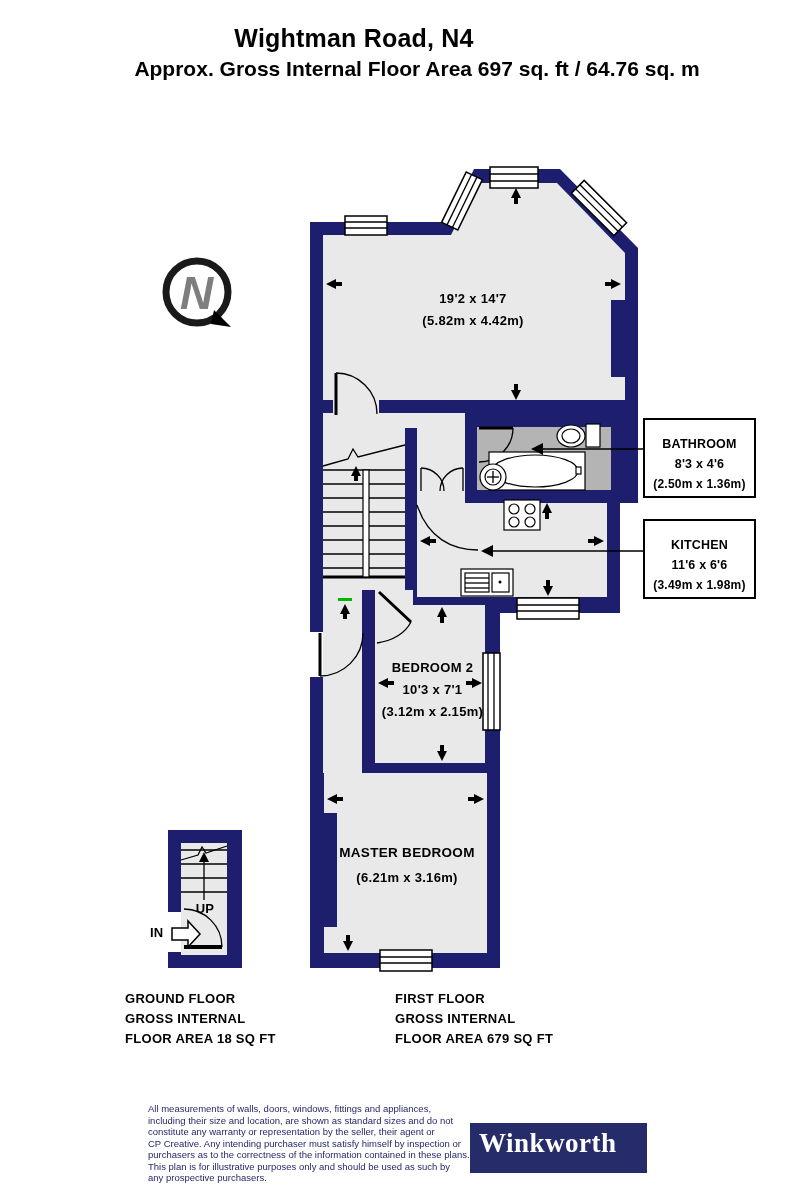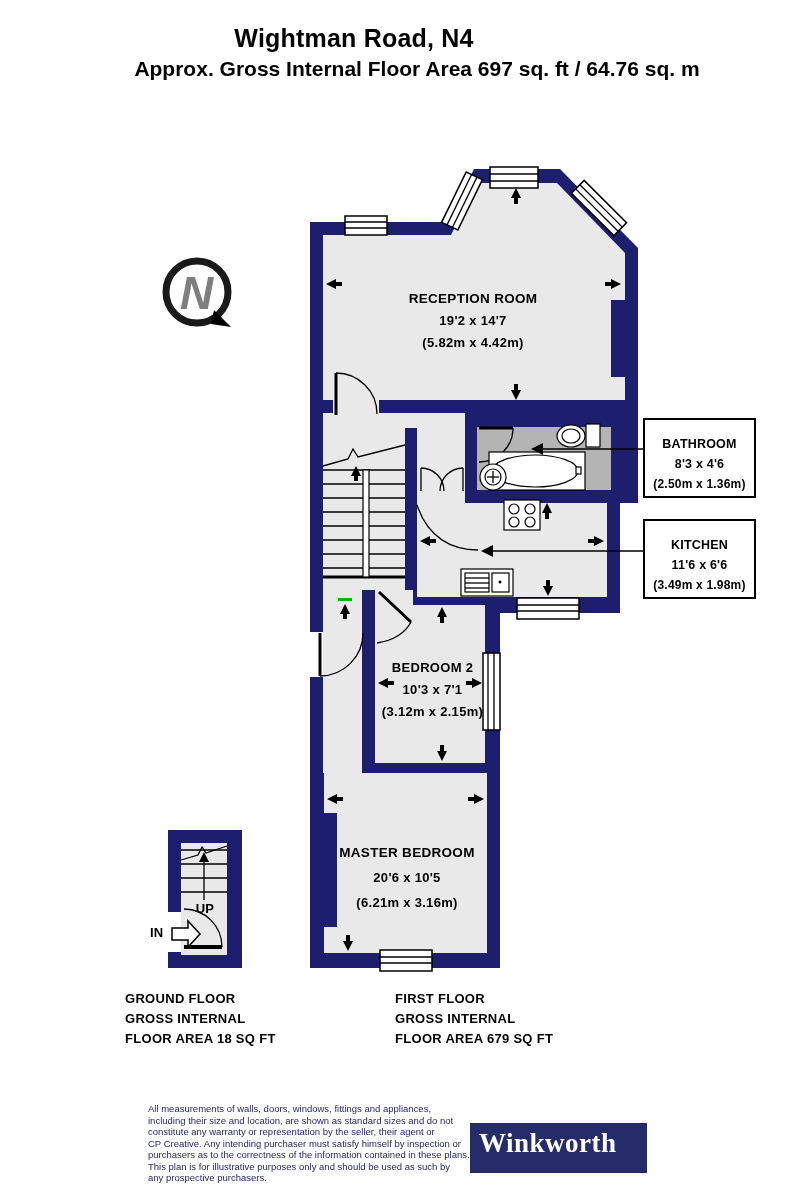--- a/index.html
+++ b/index.html
@@ -261,34 +261,32 @@
     <circle cx="197" cy="292" r="31" fill="none" stroke="#1a1a1a" stroke-width="7"></circle>
     <text x="180" y="309" font-size="46" font-weight="bold" font-style="italic" fill="#7e7e7e" font-family="Liberation Sans, sans-serif">N</text>
     <polygon class="blk" points="214,310 231,327 211,324"></polygon>
   </g>
 </svg>
 
 <div class="abs title">Wightman Road, N4</div>
 <div class="abs subtitle">Approx. Gross Internal Floor Area 697 sq. ft / 64.76 sq. m</div>
 
 <div class="abs room-label" style="left:353px;top:288px;width:240px;">
-  <div>RECEPTION ROOM</div>
   <div class="dims">19'2 x 14'7</div>
   <div class="dims">(5.82m x 4.42m)</div>
 </div>
 
 <div class="abs room-label" style="left:350px;top:657px;width:165px;font-size:13px;">
   <div>BEDROOM 2</div>
   <div class="dims">10'3 x 7'1</div>
   <div class="dims">(3.12m x 2.15m)</div>
 </div>
 
 <div class="abs room-label" style="left:307px;top:840px;width:200px;line-height:25px;">
   <div>MASTER BEDROOM</div>
-  <div class="dims">20'6 x 10'5</div>
   <div class="dims">(6.21m x 3.16m)</div>
 </div>
 
 <div class="abs callout" style="left:643px;top:418px;width:109px;height:62px;">
   <div>BATHROOM</div>
   <div>8'3 x 4'6</div>
   <div style="font-size:12px;">(2.50m x 1.36m)</div>
 </div>
 
 <div class="abs callout" style="left:643px;top:519px;width:109px;height:62px;">

